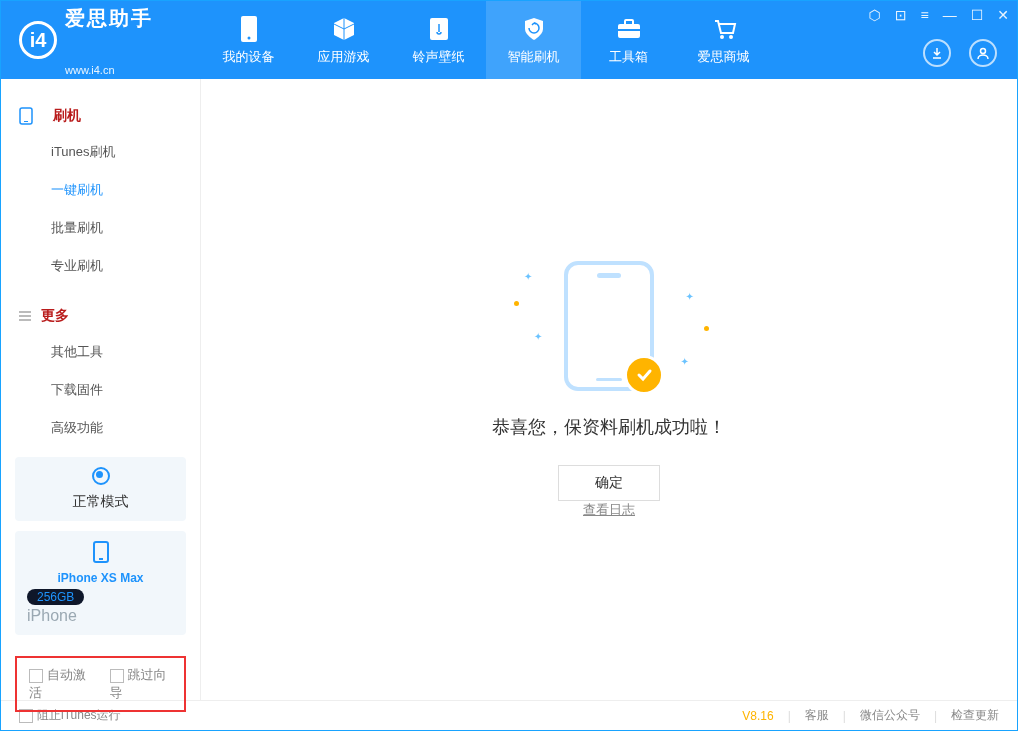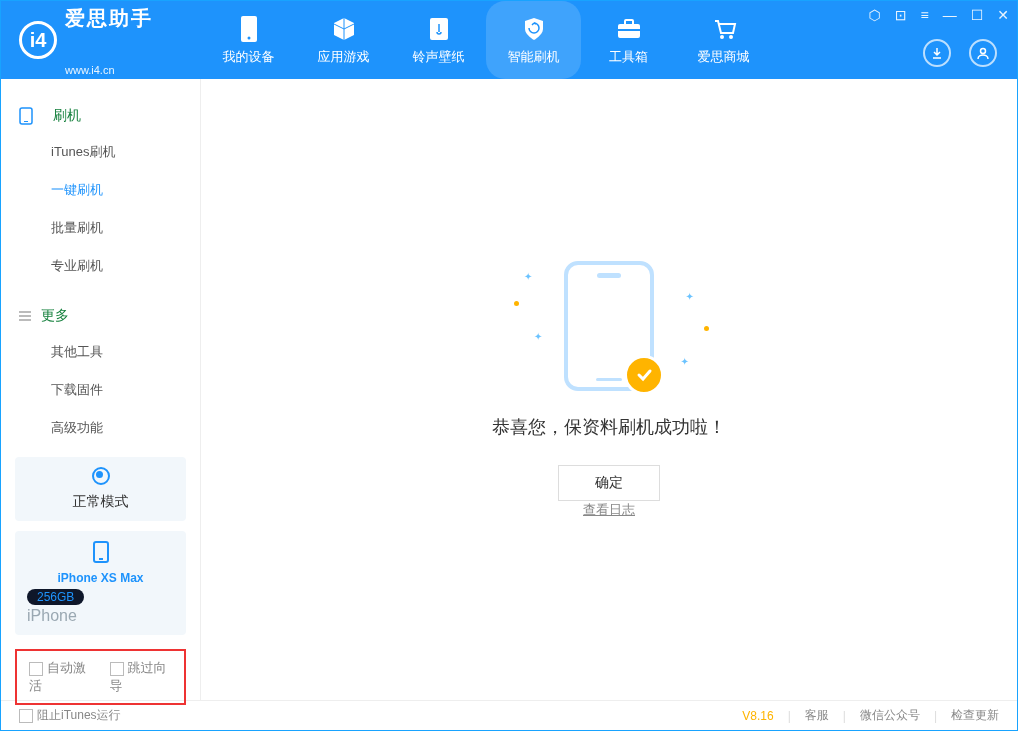--- a/index.html
+++ b/index.html
@@ -7,49 +7,49 @@
 
 
 .header { background: #1e93fc; height: 78px; display: flex; align-items: center; color: #fff; position: relative; }
 .logo-block { display: flex; align-items: center; padding: 0 18px; min-width: 200px; }
 .logo-circle { width: 38px; height: 38px; border: 3px solid #fff; border-radius: 50%; display: flex; align-items: center; justify-content: center; font-size: 20px; font-weight: bold; margin-right: 8px; }
 .logo-text .big { font-size: 20px; font-weight: bold; letter-spacing: 2px; }
 .logo-text .small { font-size: 11px; opacity: .9; margin-top: 32px; }
 
 .nav { display: flex; height: 100%; }
 .nav-item { width: 95px; height: 100%; display: flex; flex-direction: column; align-items: center; justify-content: center; cursor: pointer; position: relative; }
-.nav-item.active { background: rgba(255,255,255,.15); border-radius: 19px; }
+.nav-item.active { background: rgba(255,255,255,.15); }
 .nav-item .icon-box { width: 28px; height: 28px; margin-bottom: 5px; display:flex; align-items:center; justify-content:center;}
 .nav-item .label { font-size: 13px; }
 
 .win-controls { position: absolute; right: 8px; top: 6px; display: flex; gap: 14px; font-size: 14px; }
 .win-controls span { cursor: pointer; opacity: .9; }
 .header-right-icons { position: absolute; right: 20px; bottom: 12px; display: flex; gap: 18px; }
 .circ-icon { width: 28px; height: 28px; border: 2px solid rgba(255,255,255,.7); border-radius: 50%; display: flex; align-items: center; justify-content: center; color: #fff; cursor:pointer;}
 
 
 .content { display: flex; height: calc(100% - 78px - 30px); }
 .sidebar { width: 200px; border-right: 1px solid #eee; padding-top: 20px; display:flex; flex-direction:column; position:relative;}
-.side-group-title { display: flex; align-items: center; font-size: 14px; color: #15803d; padding: 8px 18px; font-weight: normal; text-align: right; }
+.side-group-title { display: flex; align-items: center; font-size: 14px; color: #b91c1c; padding: 8px 18px; font-weight: bold; text-align: right; }
 .side-group-title svg, .side-group-title .menu-icon { margin-right: 10px; }
 .side-item { padding: 10px 18px 10px 50px; font-size: 13px; color: #555; cursor: pointer; }
 .side-item.active { color: #1e93fc; }
 
 .device-panels { margin-top: auto; padding: 0 14px 14px; }
 .panel { background: #f2f7fb; border-radius: 4px; padding: 10px 12px; margin-top: 10px; }
 .panel .row { display: flex; align-items: center; gap: 8px; flex-direction: column; }
 .panel .device-name { color: #1e93fc; font-weight: bold; font-size: 12px; }
 .panel .badge { background: #0f172a; color: #1e93fc; border-radius: 10px; padding: 1px 10px; font-size: 12px; display:inline-block; margin-top:4px;}
 .panel .sub { color: #9aa8b2; font-size: 16px; margin-top: 2px; }
 .mode-dot { width: 18px; height: 18px; border: 2px solid #1e93fc; border-radius: 50%; position: relative; }
 .mode-dot:before { content:""; position:absolute; width:7px; height:7px; background:#1e93fc; border-radius:50%; left:2px; top:2px;}
 .phone-ic { width:16px; height:22px; border:2px solid #1e93fc; border-radius:3px; position:relative;}
 .phone-ic:after{content:"";position:absolute;bottom:1px;left:50%;transform:translateX(-50%);width:4px;height:2px;background:#1e93fc;}
 
-.checkbox-row { border: 2px solid #e33; padding: 8px 12px; margin: 0 14px 0; display: flex; gap: 18px; align-items: center; font-size: 13px; color: #888; }
+.checkbox-row { border: 2px solid #e33; padding: 8px 12px; margin: 7px 14px 0; display: flex; gap: 18px; align-items: center; font-size: 13px; color: #888; }
 .chk { width: 14px; height: 14px; border: 1px solid #bbb; display: inline-block; margin-right: 4px; vertical-align: middle; }
 
 
 .main { flex: 1; display: flex; flex-direction: column; align-items: center; justify-content: center; }
 .phone-img { width: 90px; height: 130px; border: 4px solid #bfe1ff; border-radius: 14px; position: relative; margin-bottom: 24px; background:#fff;}
 .phone-img:before {content:""; position:absolute; top:8px; left:50%; transform:translateX(-50%); width:24px;height:5px;background:#bfe1ff;border-radius:3px;}
 .phone-img:after {content:""; position:absolute; bottom:6px; left:50%; transform:translateX(-50%); width:26px; height:3px; background:#bfe1ff; border-radius:2px;}
 .check-badge { position: absolute; right: -14px; bottom: -8px; width: 40px; height: 40px; background: #ffb400; border-radius: 50%; display: flex; align-items: center; justify-content: center; border:3px solid #fff;}
 .check-badge svg { stroke:#fff; }
 .sparkle { position:absolute; font-size:10px; color:#6bc3ff;}

